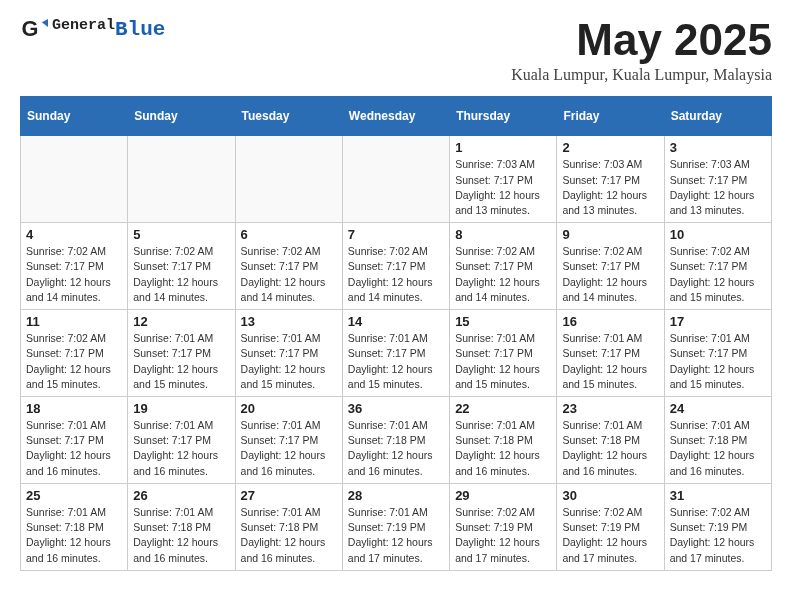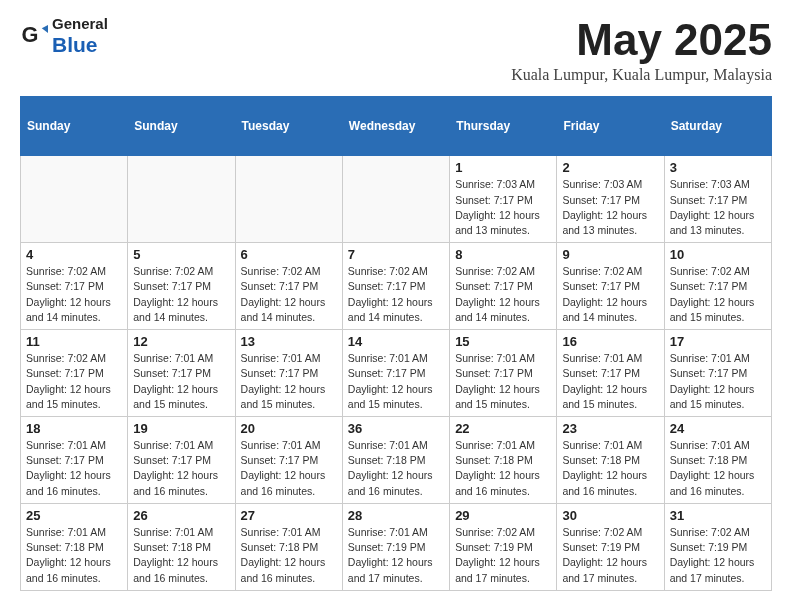--- a/index.html
+++ b/index.html
@@ -16,22 +16,23 @@
       align-items: flex-start;
       margin-bottom: 12px;
     }
     .logo {
       display: flex;
       align-items: center;
       gap: 4px;
     }
     .logo-text {
       display: flex;
-      flex-direction: column;
+      flex-direction: row;
       line-height: 1.1;
+      font-family: Liberation Mono, monospace;
     }
     .logo-general {
       font-size: 15px;
       font-weight: bold;
       color: #222;
     }
     .logo-blue {
       font-size: 21px;
       font-weight: bold;
       color: #1a5fb4;
@@ -56,21 +57,21 @@
       font-family: Liberation Serif, serif;
     }
     .calendar-table {
       width: 100%;
       border-collapse: collapse;
       font-size: 11px;
     }
     .calendar-table th {
       background: #2a6db5;
       color: #fff;
-      padding: 22px 6px;
+      padding: 12px 6px;
       text-align: left;
       font-size: 12px;
       font-weight: bold;
       border: 1px solid #2a6db5;
     }
     .calendar-table td {
       border: 1px solid #ccc;
       vertical-align: top;
       padding: 4px 5px;
       width: calc(100%/7);

